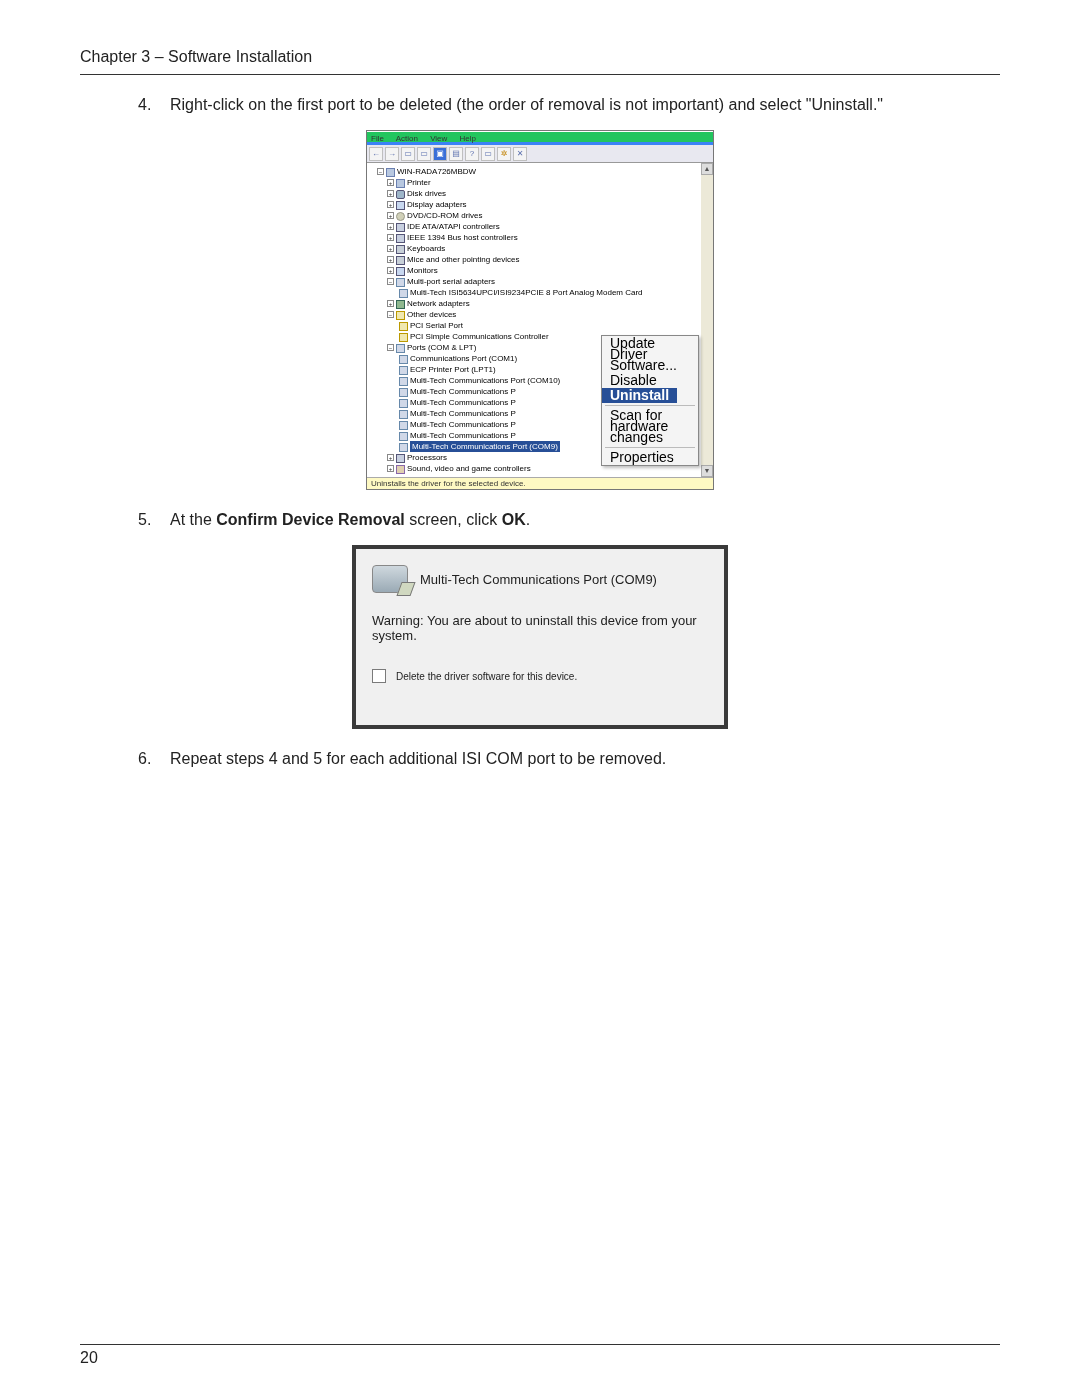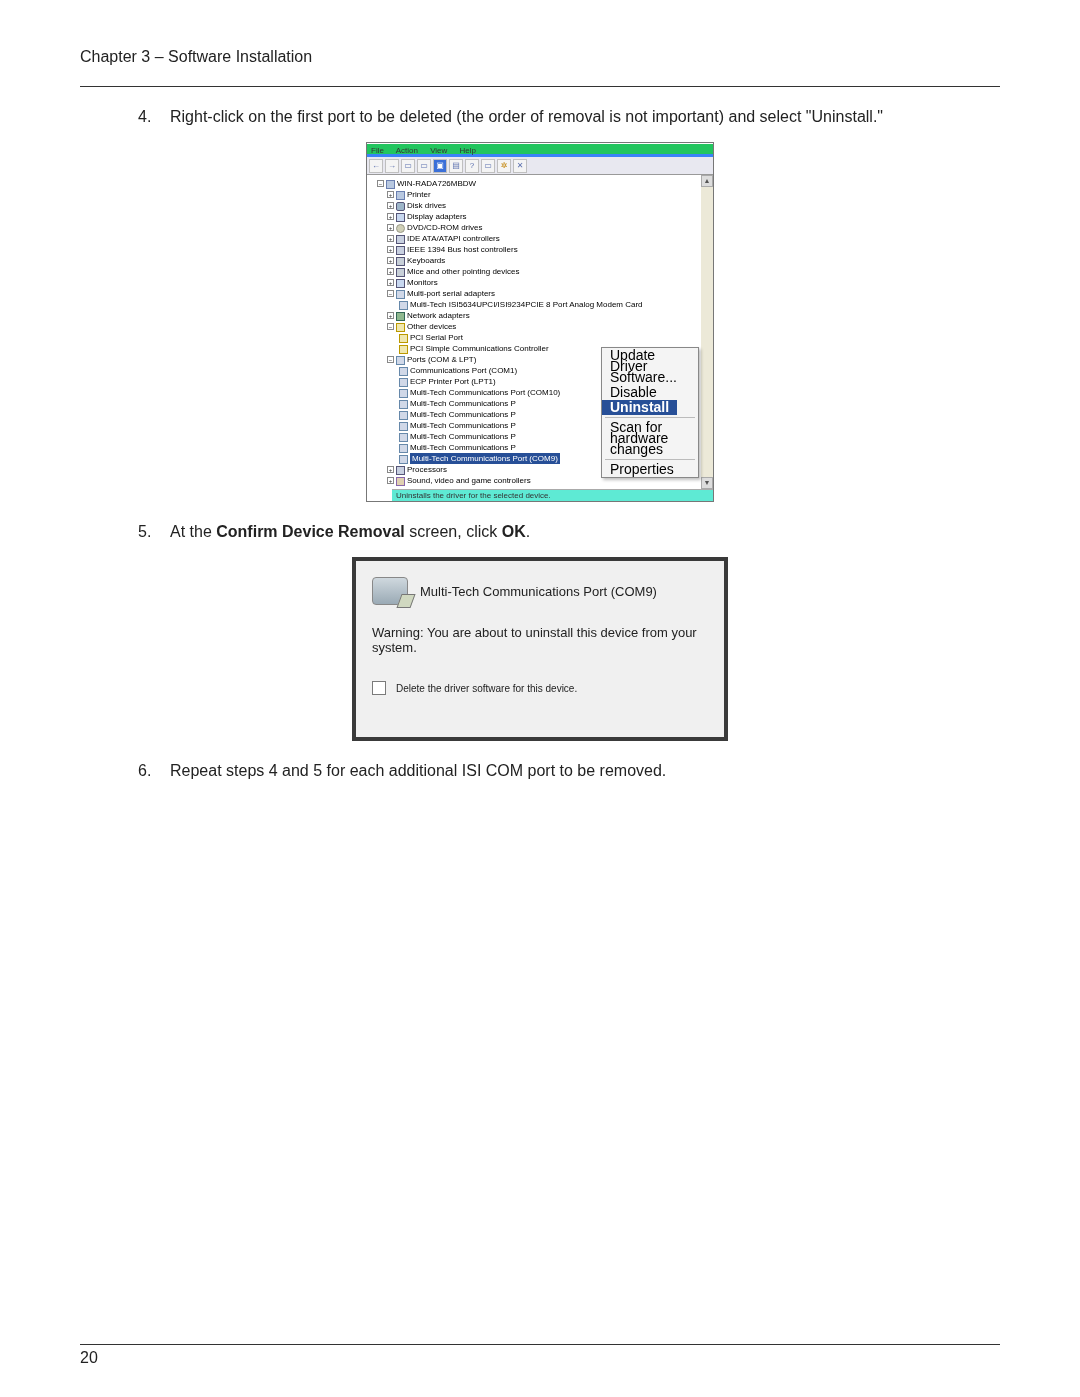--- a/index.html
+++ b/index.html
@@ -12,21 +12,21 @@
   .page {
     width: 1080px;
     min-height: 1397px;
     padding: 48px 80px 30px 80px;
     position: relative;
   }
   .chapter-head {
     font-size: 16px;
     color: #222;
     border-bottom: 1px solid #333;
-    padding-bottom: 20px;
+    padding-bottom: 8px;
     margin-bottom: 18px;
   }
   .instruction {
     font-size: 16px;
     color: #222;
     margin: 14px 0 14px 58px;
     line-height: 1.45;
     display: flex;
   }
   .instruction .num { width: 32px; flex-shrink: 0; }
@@ -115,27 +115,26 @@
     border: 1px solid #888;
     box-shadow: 2px 2px 3px rgba(0,0,0,0.25);
     font-size: 14px;
   }
   .ctx-item { padding: 2px 8px; color: #000; }
   .ctx-item.sel { background: #274f97; color: #fff; font-weight: bold; }
   .ctx-sep { height: 1px; background: #bbb; margin: 2px 3px; }
 
   .devmgr-status {
     height: 12px;
-    background: #5eead4;
+    background: #fef9c3;
     border-top: 1px solid #aaa;
     font-size: 8px;
     line-height: 12px;
     padding-left: 4px;
     color: #333;
-    margin-left: 25px;
   }
   .scroll {
     position: absolute;
     right: -12px; top: 0; bottom: 0;
     width: 12px;
     background: #ece9d8;
   }
   .scroll .arr {
     position: absolute; left: 0; width: 12px; height: 12px;
     background: #ddd; border: 1px solid #aaa;

